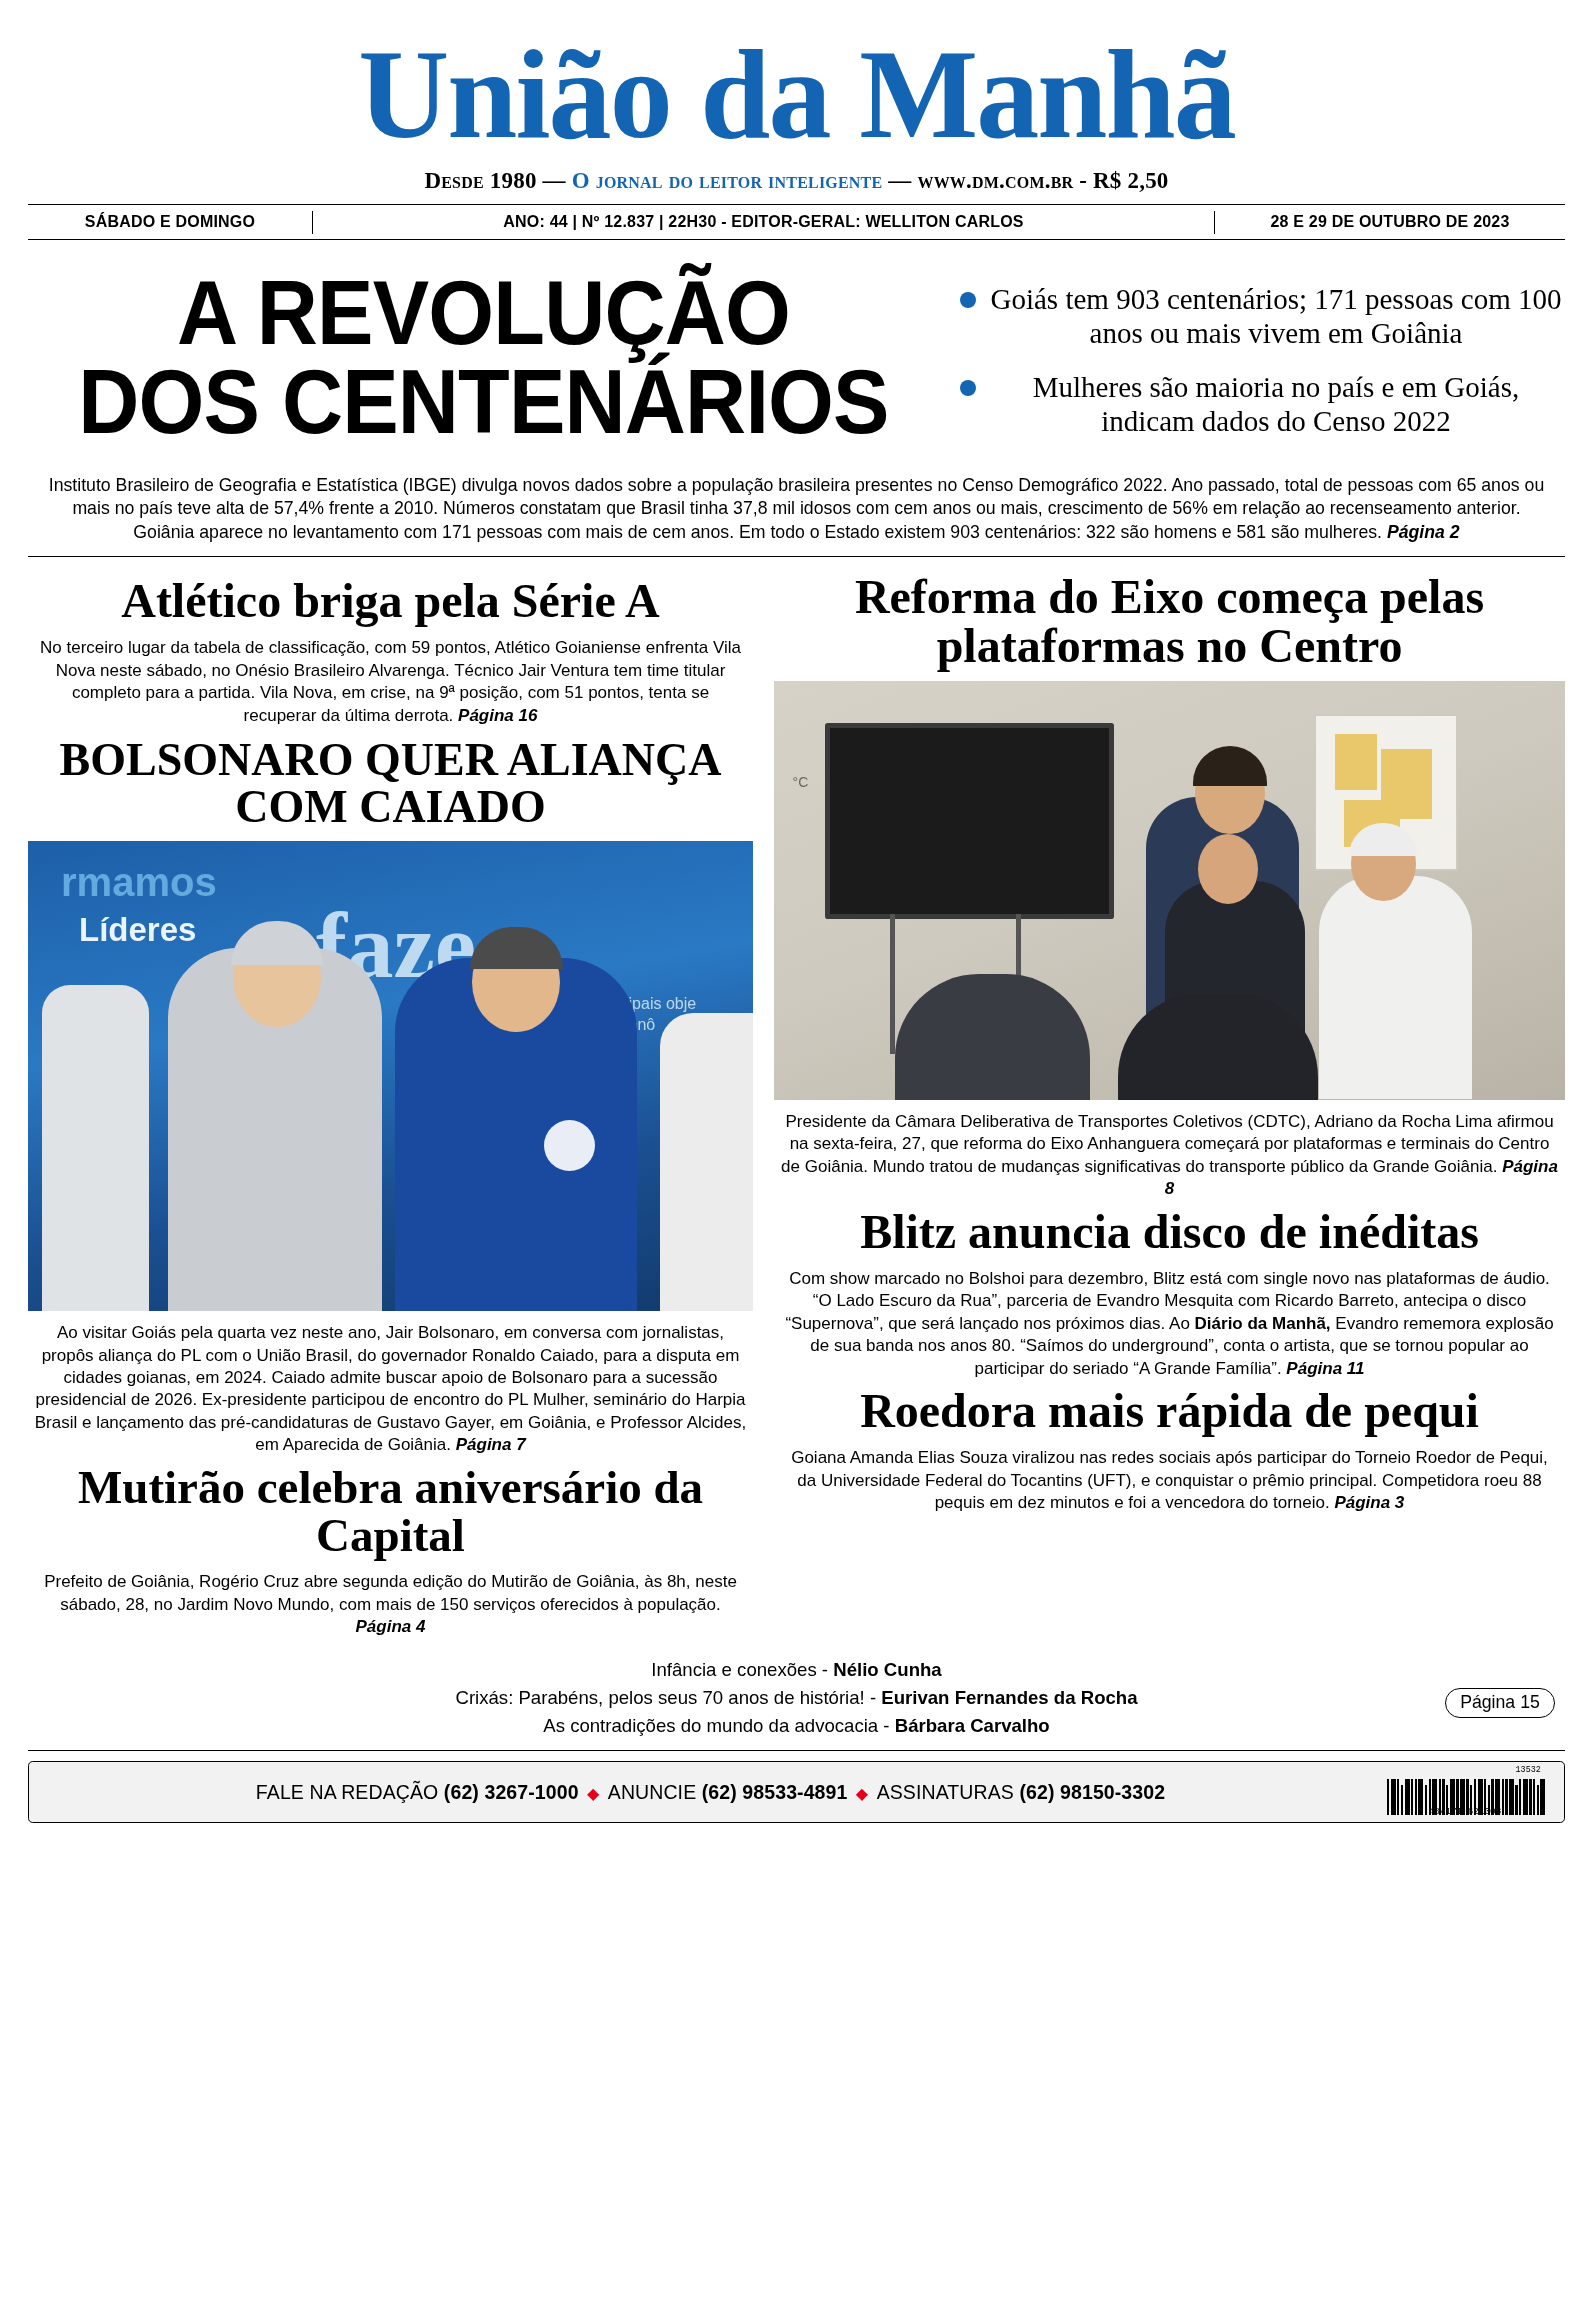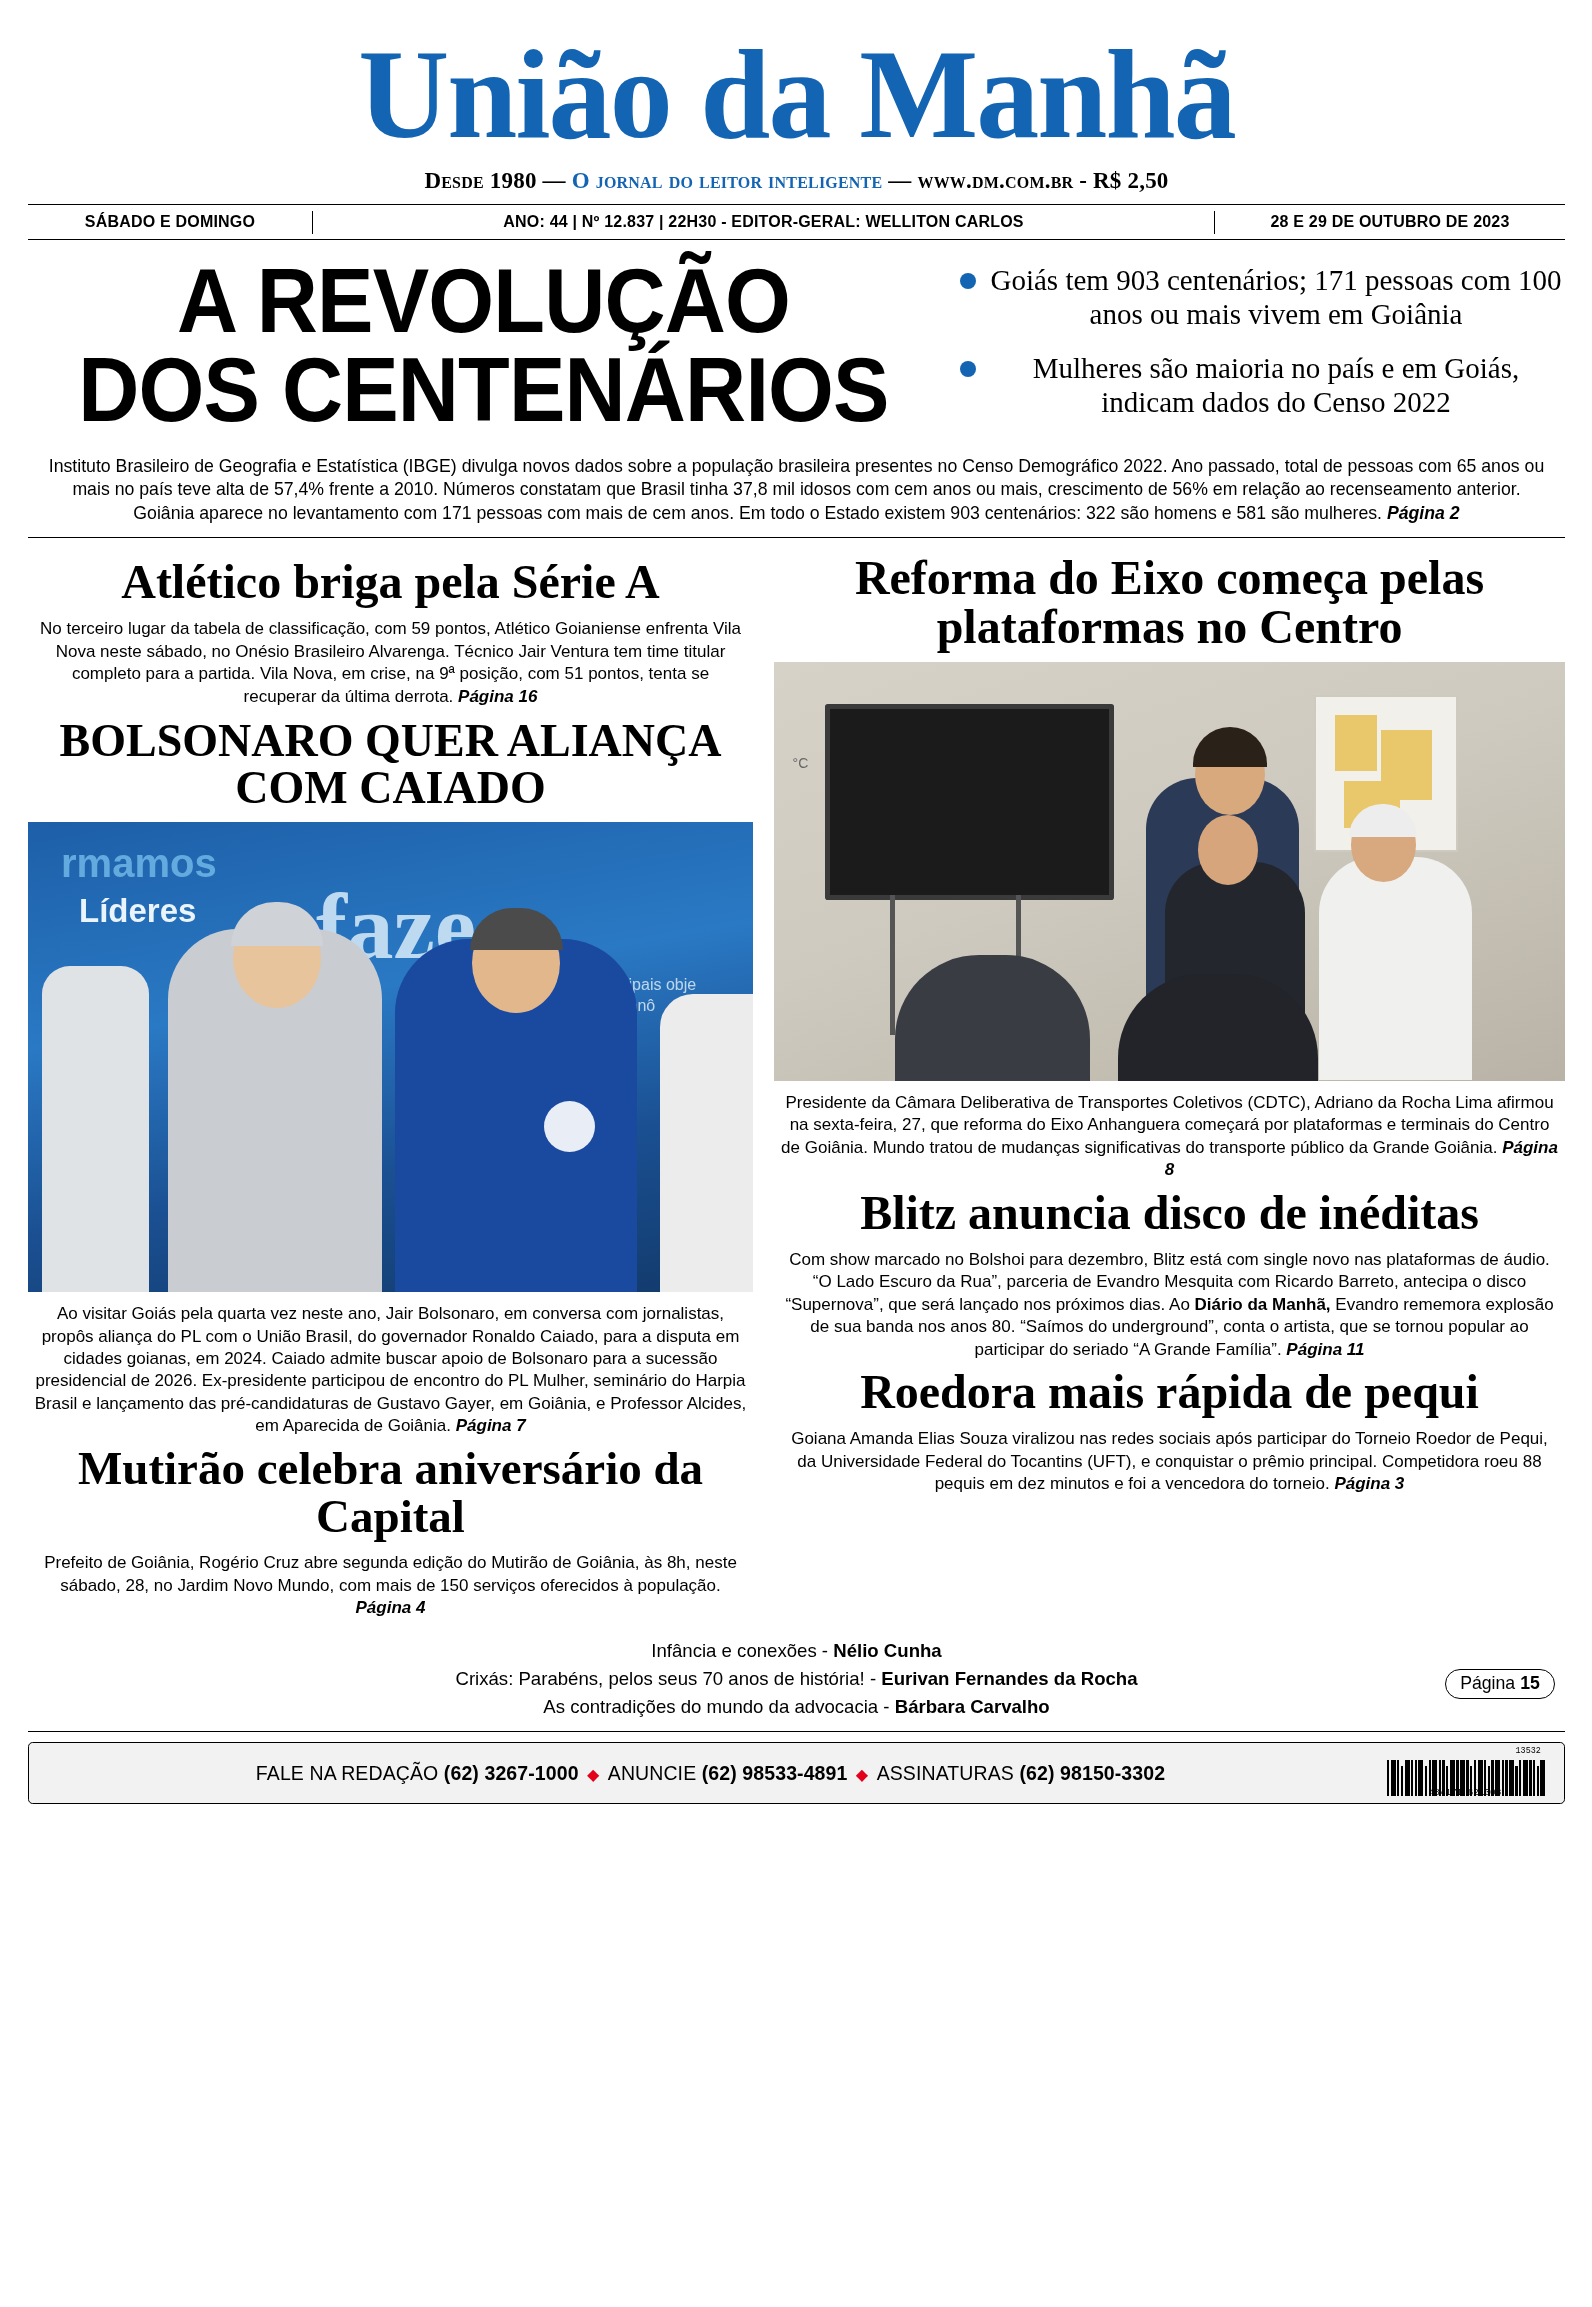--- a/index.html
+++ b/index.html
@@ -57,23 +57,22 @@
     padding:0 12px;
   }
   .infobar .left{flex:0 0 260px;justify-content:center;}
   .infobar .mid{flex:1 1 auto;justify-content:center;font-weight:bold;}
   .infobar .right{flex:0 0 326px;justify-content:center;}
   .infobar .sep{width:0;border-left:1.9px solid #000;margin:5.6px 0;}
 
   
   .lead{
     display:flex;
-    margin-top:6px;
+    margin-top:25px;
     gap:21px;
-    align-items:center;
   }
   .lead-left{flex:0 0 911px;}
   .lead-right{flex:1 1 auto;padding-top:16.7px;}
   .headline{
     font-family:"Liberation Sans", sans-serif;
     font-weight:bold;
     font-size:91px;
     line-height:0.92;
     letter-spacing:-0.9px;
     text-align:center;
@@ -288,21 +287,21 @@
   }
   .opiniao-line{
     font-size:18.6px;line-height:1.5;
   }
   .opiniao-line b{font-weight:bold;}
   .pagina-pill{
     position:absolute;right:10.2px;top:40px;
     border:1.4px solid #000;border-radius:18.6px;
     padding:3.7px 14px;font-size:17.7px;white-space:nowrap;
   }
-  .pagina-pill b{font-weight:bold;}
+  .pagina-pill b{font-weight:normal;}
 
   
   .footer{
     margin-top:10.2px;
     border:1.4px solid #000;
     border-radius:4.7px;
     background:#f2f2f2;
     height:60px;
     display:flex;align-items:center;
     padding:0 18.6px;

